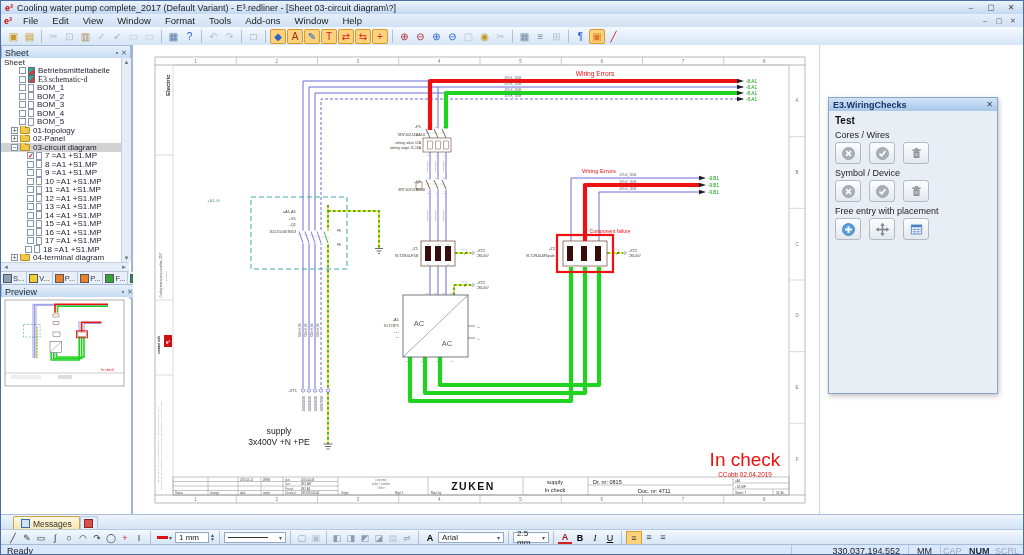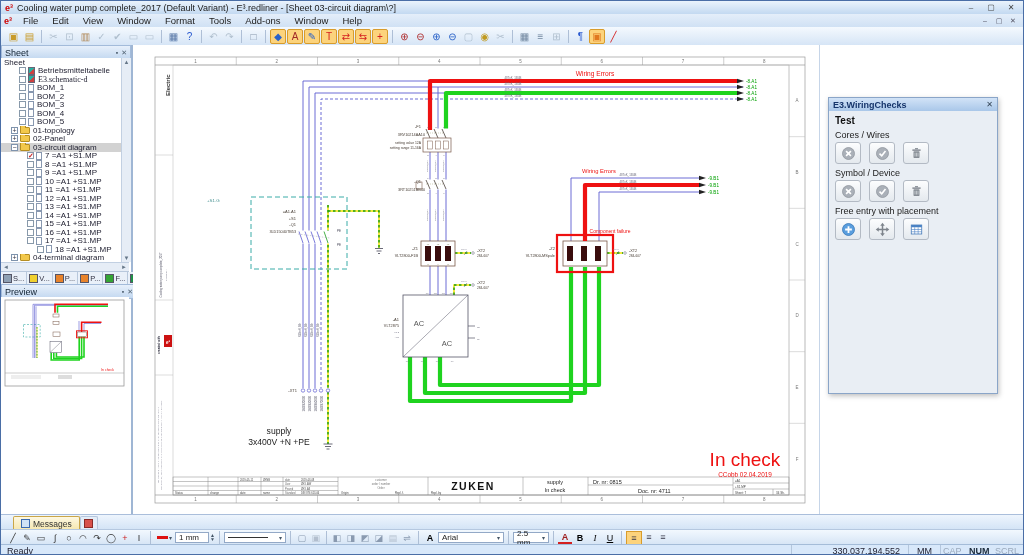--- a/index.html
+++ b/index.html
@@ -296,21 +296,21 @@
       <div class="trow" style="padding-left: 26px;">
         <span class="cb"></span>
         <span class="icdoc"></span>
         <span class="tlabel">16 =A1 +S1.MP</span>
       </div>
       <div class="trow" style="padding-left: 26px;">
         <span class="cb"></span>
         <span class="icdoc"></span>
         <span class="tlabel">17 =A1 +S1.MP</span>
       </div>
-      <div class="trow" style="padding-left: 36px;">
+      <div class="trow" style="padding-left: 24px;">
         <span class="cb"></span>
         <span class="icdoc"></span>
         <span class="tlabel">18 =A1 +S1.MP</span>
       </div>
       <div class="trow" style="padding-left: 10px;">
         <span class="exp">+</span>
         <span class="icf"></span>
         <span class="tlabel">04-terminal diagram</span>
       </div>
     </div>

